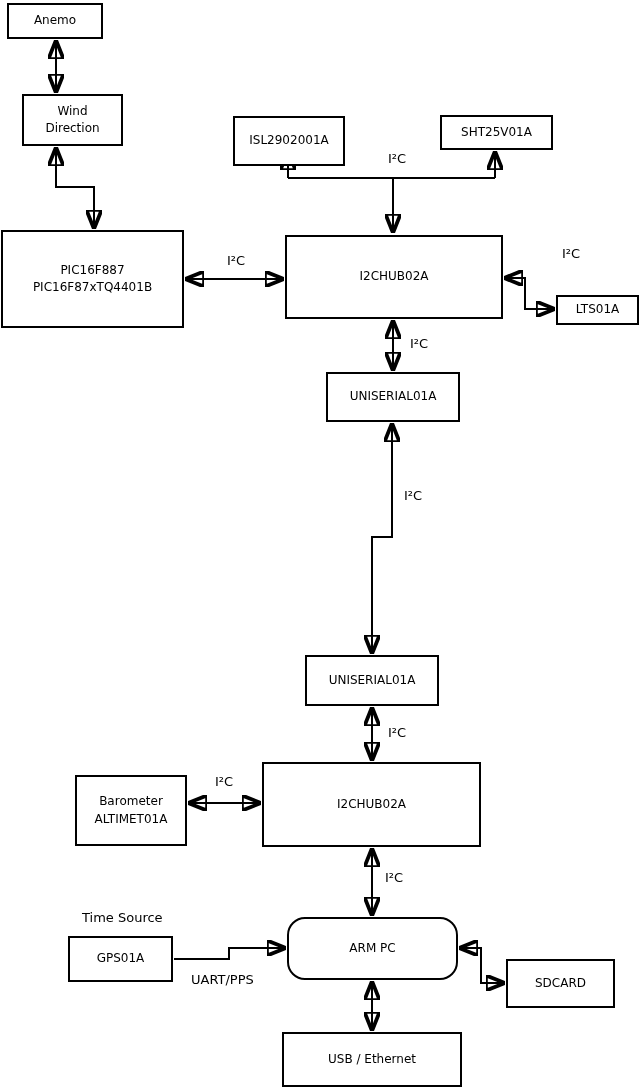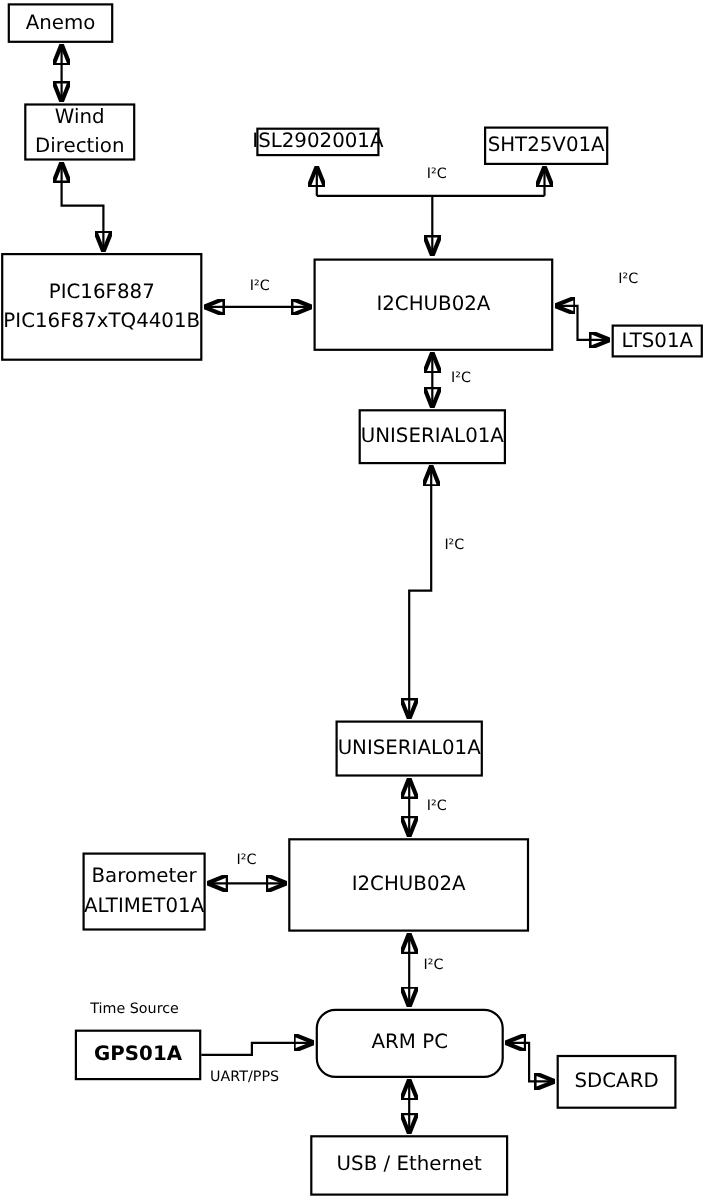--- a/index.html
+++ b/index.html
@@ -31,21 +31,21 @@
   .node {
     position: absolute;
     box-sizing: border-box;
     border: 2px solid #000000;
     background: #ffffff;
     display: flex;
     flex-direction: column;
     align-items: center;
     justify-content: center;
     text-align: center;
-    font-size: 18px;
+    font-size: 12px;
     line-height: 1.45;
     white-space: nowrap;
   }
   .edge-label {
     position: absolute;
     font-size: 13px;
     line-height: 1.2;
     white-space: nowrap;
     text-align: center;
   }
@@ -89,21 +89,21 @@
   <div class="node" style="left:6px; top:94px; width:101px; height:52px;margin-left:16px;">
     <span>Wind</span>
     <span>Direction</span>
   </div>
 
   <div class="node" style="left:1px; top:230px; width:183px; height:98px;">
     <span>PIC16F887</span>
     <span>PIC16F87xTQ4401B</span>
   </div>
 
-  <div class="node" style="left:233px; top:116px; width:112px; height:26px;">
+  <div class="node" style="left:233px; top:116px; width:112px; height:50px;">
     <span>ISL2902001A</span>
   </div>
 
   <div class="node" style="left:440px; top:115px; width:113px; height:35px;">
     <span>SHT25V01A</span>
   </div>
 
   <div class="node" style="left:285px; top:235px; width:218px; height:84px;">
     <span>I2CHUB02A</span>
   </div>
@@ -122,21 +122,21 @@
 
   <div class="node" style="left:262px; top:762px; width:219px; height:85px;">
     <span>I2CHUB02A</span>
   </div>
 
   <div class="node" style="left:75px; top:775px; width:112px; height:71px;">
     <span>Barometer</span>
     <span>ALTIMET01A</span>
   </div>
 
-  <div class="node" style="left:68px; top:936px; width:115px; height:46px;font-weight:bold;">
+  <div class="node" style="left:68px; top:936px; width:105px; height:46px;">
     <span>GPS01A</span>
   </div>
 
   <div class="node" style="left:287px; top:917px; width:171px; height:63px;border-radius:18px;">
     <span>ARM PC</span>
   </div>
 
   <div class="node" style="left:506px; top:959px; width:109px; height:49px;">
     <span>SDCARD</span>
   </div>

